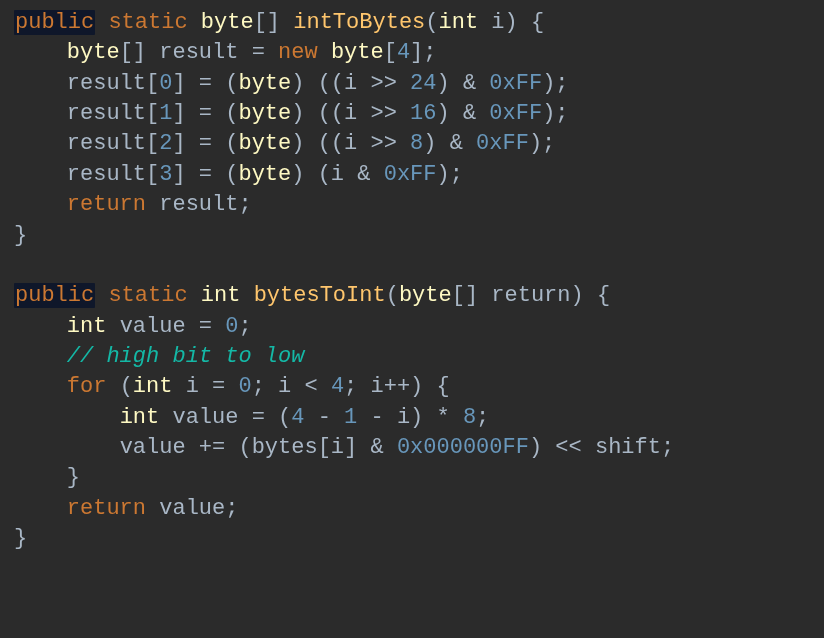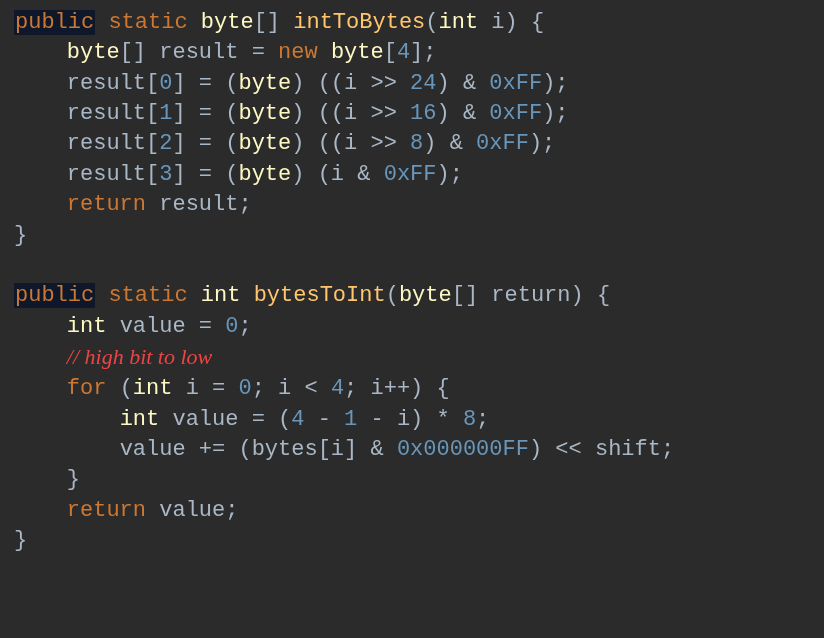--- a/index.html
+++ b/index.html
@@ -17,21 +17,21 @@
     font-size: 22px;
     line-height: 1.38;
     color: #a9b7c6;
     white-space: pre;
   }
   .kw   { color: #cc7832; }
   .type { color: #fef9c3; }
   .def  { color: #ffc66d; }
   .var  { color: #a9b7c6; }
   .num  { color: #6897bb; }
-  .cmt  { color: #ef4444; font-style: italic; font-family: Liberation Serif, serif; }
+  .cmt  { color: #14b8a6; font-style: italic; }
   .punc { color: #a9b7c6; }
   .token { display: inline; }
   .hl-public {
     background: #0f172a;
     padding: 0 1px;
     border-radius: 1px;
   }
 </style>
 </head>
 <body>

